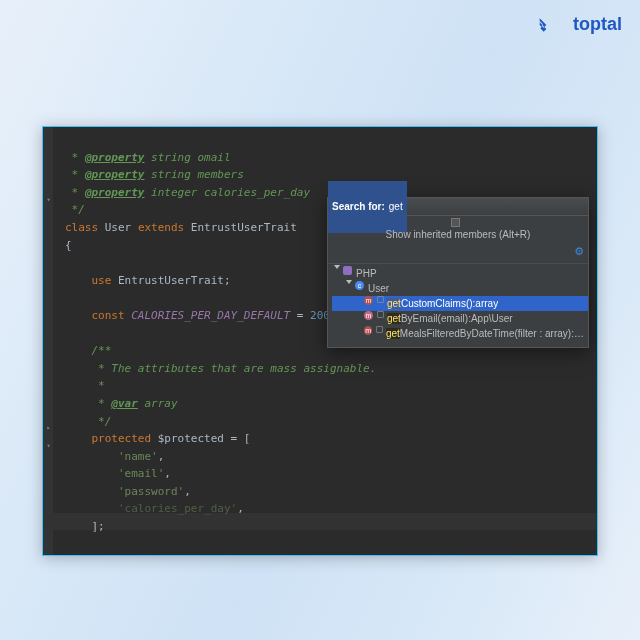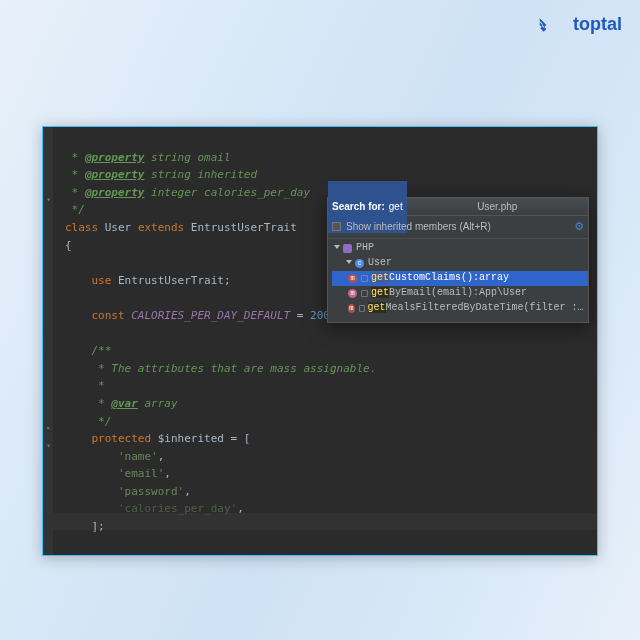--- a/index.html
+++ b/index.html
@@ -89,41 +89,41 @@
     color: #fff;
     padding: 18px 4px;
     display: flex; gap: 4px;
   }
   .popup-head .search .lbl { font-weight: bold; }
   .popup-head .fname { flex: 1; text-align: center; color: #bbb; }
   .popup-sub {
     display: flex; align-items: center;
     padding: 2px 4px;
     border-bottom: 1px solid #4a4d4f;
+    flex-direction: column;
   }
   .popup-sub .chk {
     width: 9px; height: 9px;
     border: 1px solid #777; background:#555;
     margin-right: 5px;
   }
   .popup-sub .gear {
     margin-left: auto;
     color: #3e86d6;
     font-size: 11px;
   }
   .tree { padding: 2px 0 6px 4px; }
   .tree-row {
-    display: flex; align-items: center;
+    display: flex; align-items: flex-start;
     height: 15px;
     padding-right: 4px;
-    font-family: Liberation Mono, monospace;
   }
   .tree-row.depth-0 { padding-left: 2px; }
   .tree-row.depth-1 { padding-left: 14px; }
-  .tree-row.depth-2 { padding-left: 16px; }
+  .tree-row.depth-2 { padding-left: 32px; }
   .tree-row.sel { background: #2f65ca; color: #fff; }
   .tw {
     width: 0; height: 0; margin-right: 3px;
     border-left: 3px solid transparent;
     border-right: 3px solid transparent;
     border-top: 4px solid #bbb;
     transform: translateY(-1px);
   }
   .badge {
     width: 9px; height: 9px; border-radius: 50%;
@@ -152,49 +152,48 @@
 
 <div class="editor-frame">
   <div class="gutter"></div>
   <div class="fold" style="top:70px">▾</div>
   <div class="fold" style="top:298px">▸</div>
   <div class="fold" style="top:316px">▾</div>
   <div class="hl-line" style="top:385.6px"></div>
 
   <div class="code">
 <span class="c-doc"> * </span><span class="c-tag">@property</span><span class="c-doc"> string omail</span>
-<span class="c-doc"> * </span><span class="c-tag">@property</span><span class="c-doc"> string inherited</span>
+<span class="c-doc"> * </span><span class="c-tag">@property</span><span class="c-doc"> string members</span>
 <span class="c-doc"> * </span><span class="c-tag">@property</span><span class="c-doc"> integer calories_per_day</span>
 <span class="c-doc"> */</span>
 <span class="c-kw">class</span><span class="c-cls"> User </span><span class="c-kw">extends</span><span class="c-cls"> EntrustUserTrait</span>
 <span class="c-op">{</span>
 
     <span class="c-kw">use</span><span class="c-cls"> EntrustUserTrait;</span>
 
     <span class="c-kw">const</span><span class="c-const"> CALORIES_PER_DAY_DEFAULT</span><span class="c-op"> = </span><span class="c-num">2000</span><span class="c-op">;</span>
 
 <span class="c-doc">    /**</span>
 <span class="c-doc">     * The attributes that are mass assignable.</span>
 <span class="c-doc">     *</span>
 <span class="c-doc">     * </span><span class="c-tag">@var</span><span class="c-doc"> array</span>
 <span class="c-doc">     */</span>
-    <span class="c-kw">protected</span><span class="c-cls"> $inherited = [</span>
+    <span class="c-kw">protected</span><span class="c-cls"> $protected = [</span>
         <span class="c-str">'name'</span><span class="c-op">,</span>
         <span class="c-str">'email'</span><span class="c-op">,</span>
         <span class="c-str">'password'</span><span class="c-op">,</span>
         <span class="c-strdim">'calories_per_day'</span><span class="c-op">,</span>
 <span class="c-op">    ];</span></div>
 
   <div class="popup">
     <div class="popup-head">
       <div class="search">
         <span class="lbl">Search for:</span>
         <span>get</span>
       </div>
-      <div class="fname">User.php</div>
     </div>
     <div class="popup-sub">
       <span class="chk"></span>
       <span>Show inherited members (Alt+R)</span>
       <span class="gear">⚙</span>
     </div>
     <div class="tree">
       <div class="tree-row depth-0">
         <span class="tw"></span>
         <span class="badge php"></span>

